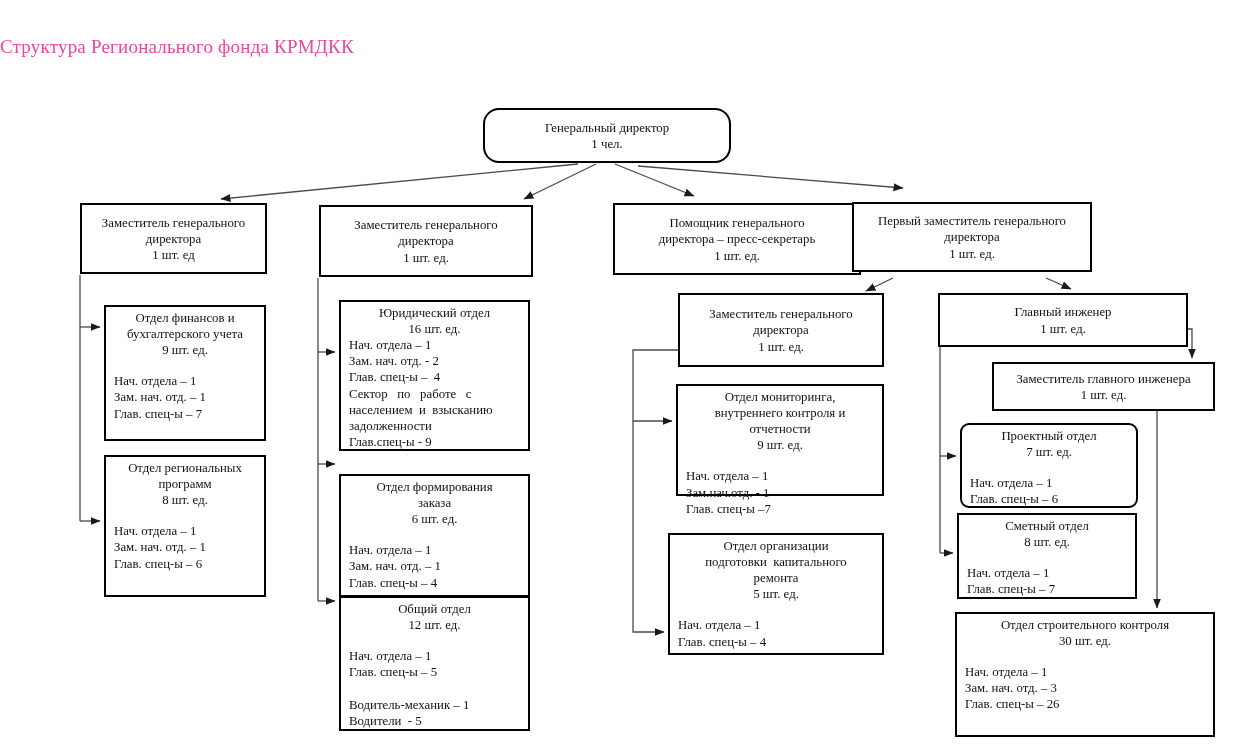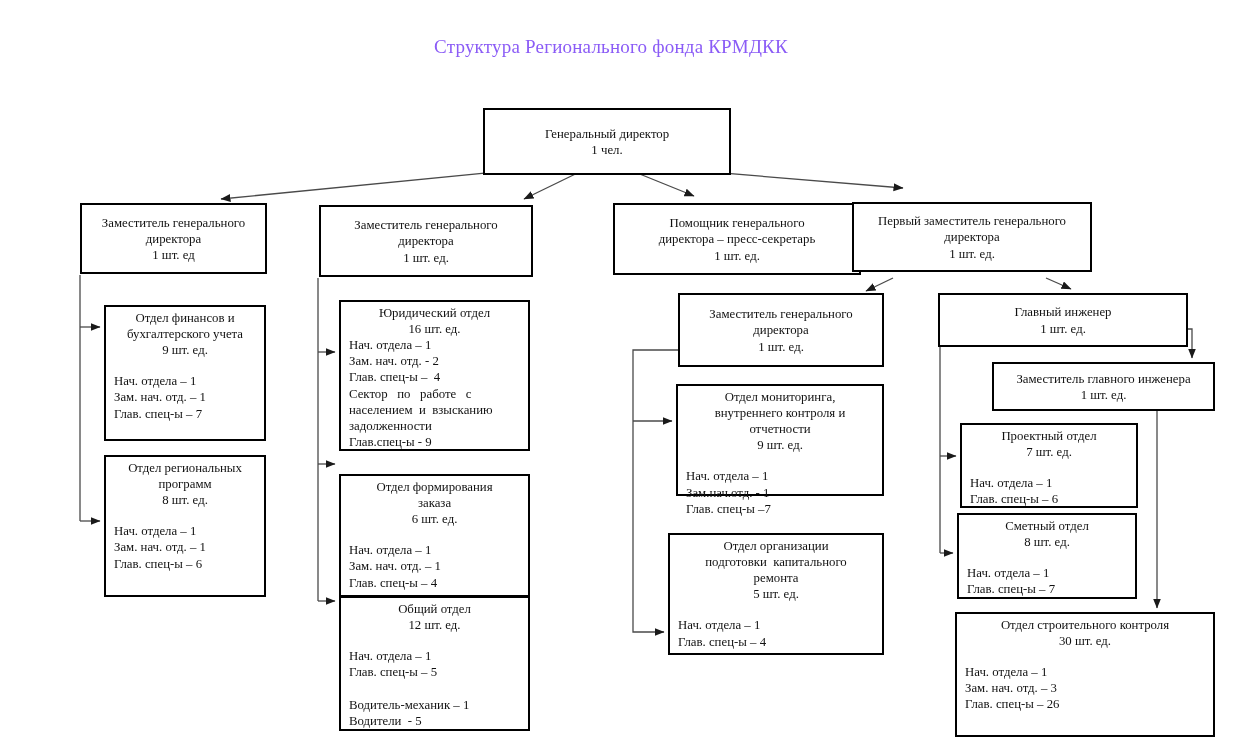--- a/index.html
+++ b/index.html
@@ -9,24 +9,24 @@
     height: 744px;
     background: #ffffff;
     font-family: "Liberation Serif", "DejaVu Serif", serif;
     color: #111111;
     overflow: hidden;
   }
   #title {
     position: absolute;
     left: 0; top: 36px;
     width: 1222px;
-    text-align: center;
+    text-align: left;
     font-size: 19px;
     letter-spacing: 0.2px;
-    color: #8b5cf6;
+    color: #ec4899;
   }
   #wires { position:absolute; left:0; top:0; width:1242px; height:744px; }
   .node {
     position: absolute;
     box-sizing: border-box;
     background: #ffffff;
     border: 2px solid #000000;
     font-size: 12.8px;
     line-height: 1.26;
     padding: 3px 6px 2px 6px;
@@ -79,21 +79,21 @@
 
     <path d="M1165 329 H1192 V358" marker-end="url(#ar)"></path>
 
     <path d="M940 347 V553"></path>
     <line x1="940" y1="456" x2="956" y2="456" marker-end="url(#ar)"></line>
     <line x1="940" y1="553" x2="953" y2="553" marker-end="url(#ar)"></line>
 
     <path d="M1157 411 V608" marker-end="url(#ar)"></path>
   </svg>
 
-  <div class="node vc" style="left:483px;top:108px;width:248px;height:67px;">
+  <div class="node vc" style="left:483px;top:108px;width:248px;height:55px;border-radius:16px;">
     <div class="hdr">Генеральный директор
 1 чел.</div>
   </div>
 
   <div class="node vc" style="left:80px;top:203px;width:187px;height:71px;">
     <div class="hdr">Заместитель генерального
 директора
 1 шт. ед</div>
   </div>
 
@@ -192,21 +192,21 @@
   <div class="node vc" style="left:938px;top:293px;width:250px;height:54px;">
     <div class="hdr">Главный инженер
 1 шт. ед.</div>
   </div>
 
   <div class="node vc" style="left:992px;top:362px;width:223px;height:49px;">
     <div class="hdr">Заместитель главного инженера
 1 шт. ед.</div>
   </div>
 
-  <div class="node" style="left:960px;top:423px;width:178px;height:85px;">
+  <div class="node" style="left:960px;top:423px;width:178px;height:85px;border-radius:9px;">
     <div class="hdr">Проектный отдел
 7 шт. ед.</div>
     <div class="stf gap">Нач. отдела – 1
 Глав. спец-ы – 6</div>
   </div>
 
   <div class="node" style="left:957px;top:513px;width:180px;height:86px;">
     <div class="hdr">Сметный отдел
 8 шт. ед.</div>
     <div class="stf gap">Нач. отдела – 1

